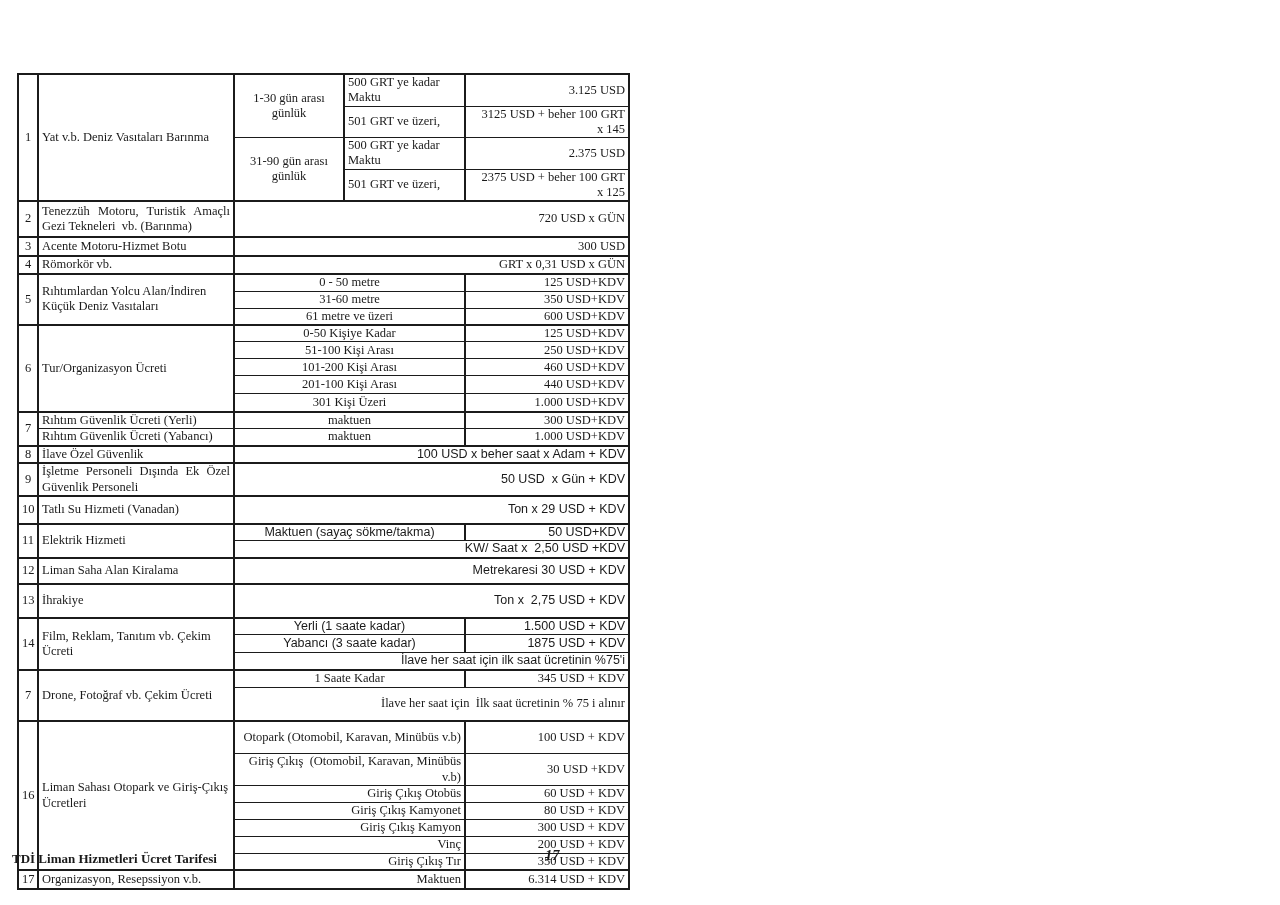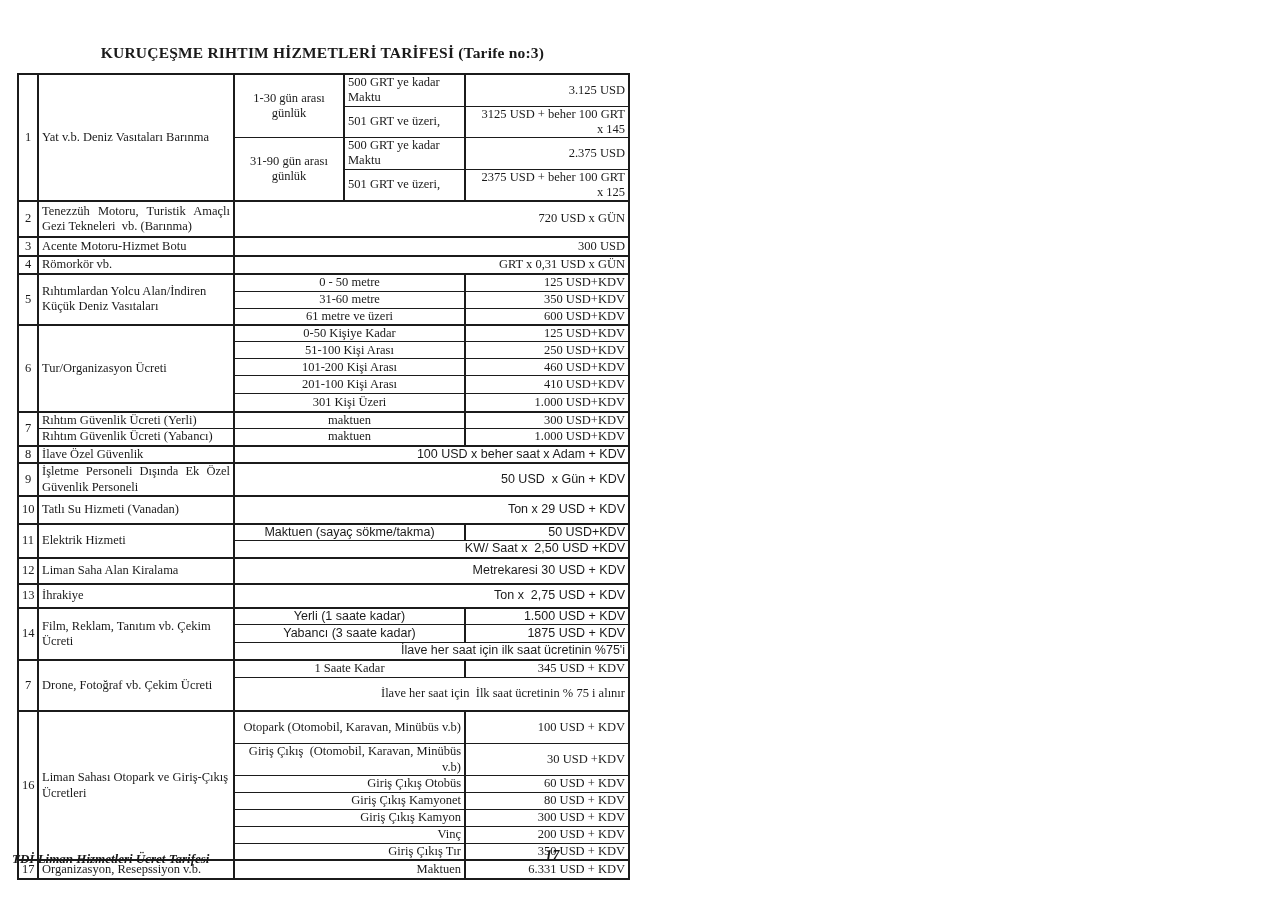--- a/index.html
+++ b/index.html
@@ -15,29 +15,28 @@
   tr.mr > td{border-top-width:2px;}
   .num{text-align:center;padding:0 1px;}
   .lbl{padding:1px 4px;}
   .jus{white-space:normal;text-align:justify;margin-top:36px;}
   .mid{text-align:center;}
   .midl{text-align:right;padding-left:5px;}
   .per{text-align:center;}
   .grt{text-align:left;vertical-align:bottom;padding-bottom:1px;}
   .val{text-align:right;vertical-align:bottom;padding:1px 4px 2px 3px;}
   .sans{font-family:"Liberation Sans",sans-serif;font-size:12px;}
-  .footer{position:absolute;left:12px;top:851px;font-weight:700;font-style:italic;font-size:13px;}
+  .footer{position:absolute;left:12px;top:851px;font-weight:700;font-size:13px;}
   .pagenum{position:absolute;left:545px;top:847px;font-weight:700;font-style:italic;font-size:14.5px;}
 </style>
 </head>
 <body>
 
 <div class="page">
 
-  <div class="title">KURUÇEŞME RIHTIM HİZMETLERİ TARİFESİ (Tarife no:3)</div>
 
   <table class="tariff">
     <colgroup>
       <col style="width:20px">
         <col style="width:196px">
         <col style="width:110px">
       <col style="width:121px">
         <col style="width:164px">
     </colgroup>
 
@@ -111,21 +110,21 @@
     <tr style="height:17px">
       <td class="mid" colspan="2">51-100 Kişi Arası</td>
       <td class="val">250 USD+KDV</td>
     </tr>
     <tr style="height:17px">
       <td class="mid" colspan="2">101-200 Kişi Arası</td>
       <td class="val">460 USD+KDV</td>
     </tr>
     <tr style="height:18px">
       <td class="mid" colspan="2">201-100 Kişi Arası</td>
-      <td class="val">410 USD+KDV</td>
+      <td class="val">440 USD+KDV</td>
     </tr>
     <tr style="height:18px">
       <td class="mid" colspan="2">301 Kişi Üzeri</td>
       <td class="val">1.000 USD+KDV</td>
     </tr>
 
     <tr class="mr" style="height:17px">
       <td class="num" rowspan="2">7</td>
       <td class="lbl">Rıhtım Güvenlik Ücreti (Yerli)</td>
       <td class="mid" colspan="2">maktuen</td>
@@ -164,21 +163,21 @@
     <tr style="height:17px">
       <td class="val sans" colspan="3">KW/ Saat x  2,50 USD +KDV</td>
     </tr>
 
     <tr class="mr" style="height:26px">
       <td class="num">12</td>
       <td class="lbl">Liman Saha Alan Kiralama</td>
       <td class="val sans" colspan="3">Metrekaresi 30 USD + KDV</td>
     </tr>
 
-    <tr class="mr" style="height:24px">
+    <tr class="mr" style="height:34px">
       <td class="num">13</td>
       <td class="lbl">İhrakiye</td>
       <td class="val sans" colspan="3">Ton x  2,75 USD + KDV</td>
     </tr>
 
     <tr class="mr" style="height:17px">
       <td class="num" rowspan="3">14</td>
       <td class="lbl" rowspan="3">Film, Reklam, Tanıtım vb. Çekim Ücreti</td>
       <td class="mid sans" colspan="2">Yerli (1 saate kadar)</td>
       <td class="val sans">1.500 USD + KDV</td>
@@ -229,21 +228,21 @@
     </tr>
     <tr style="height:17px">
       <td class="midl" colspan="2">Giriş Çıkış Tır</td>
       <td class="val">350 USD + KDV</td>
     </tr>
 
     <tr class="mr" style="height:19px">
       <td class="num">17</td>
       <td class="lbl">Organizasyon, Resepssiyon v.b.</td>
       <td class="midl" colspan="2">Maktuen</td>
-      <td class="val">6.331 USD + KDV</td>
+      <td class="val">6.314 USD + KDV</td>
     </tr>
   </tbody>
     </table>
 
   <div class="footer">TDİ Liman Hizmetleri Ücret Tarifesi</div>
   <div class="pagenum">17</div>
 
 </div>
 
 </body></html>

